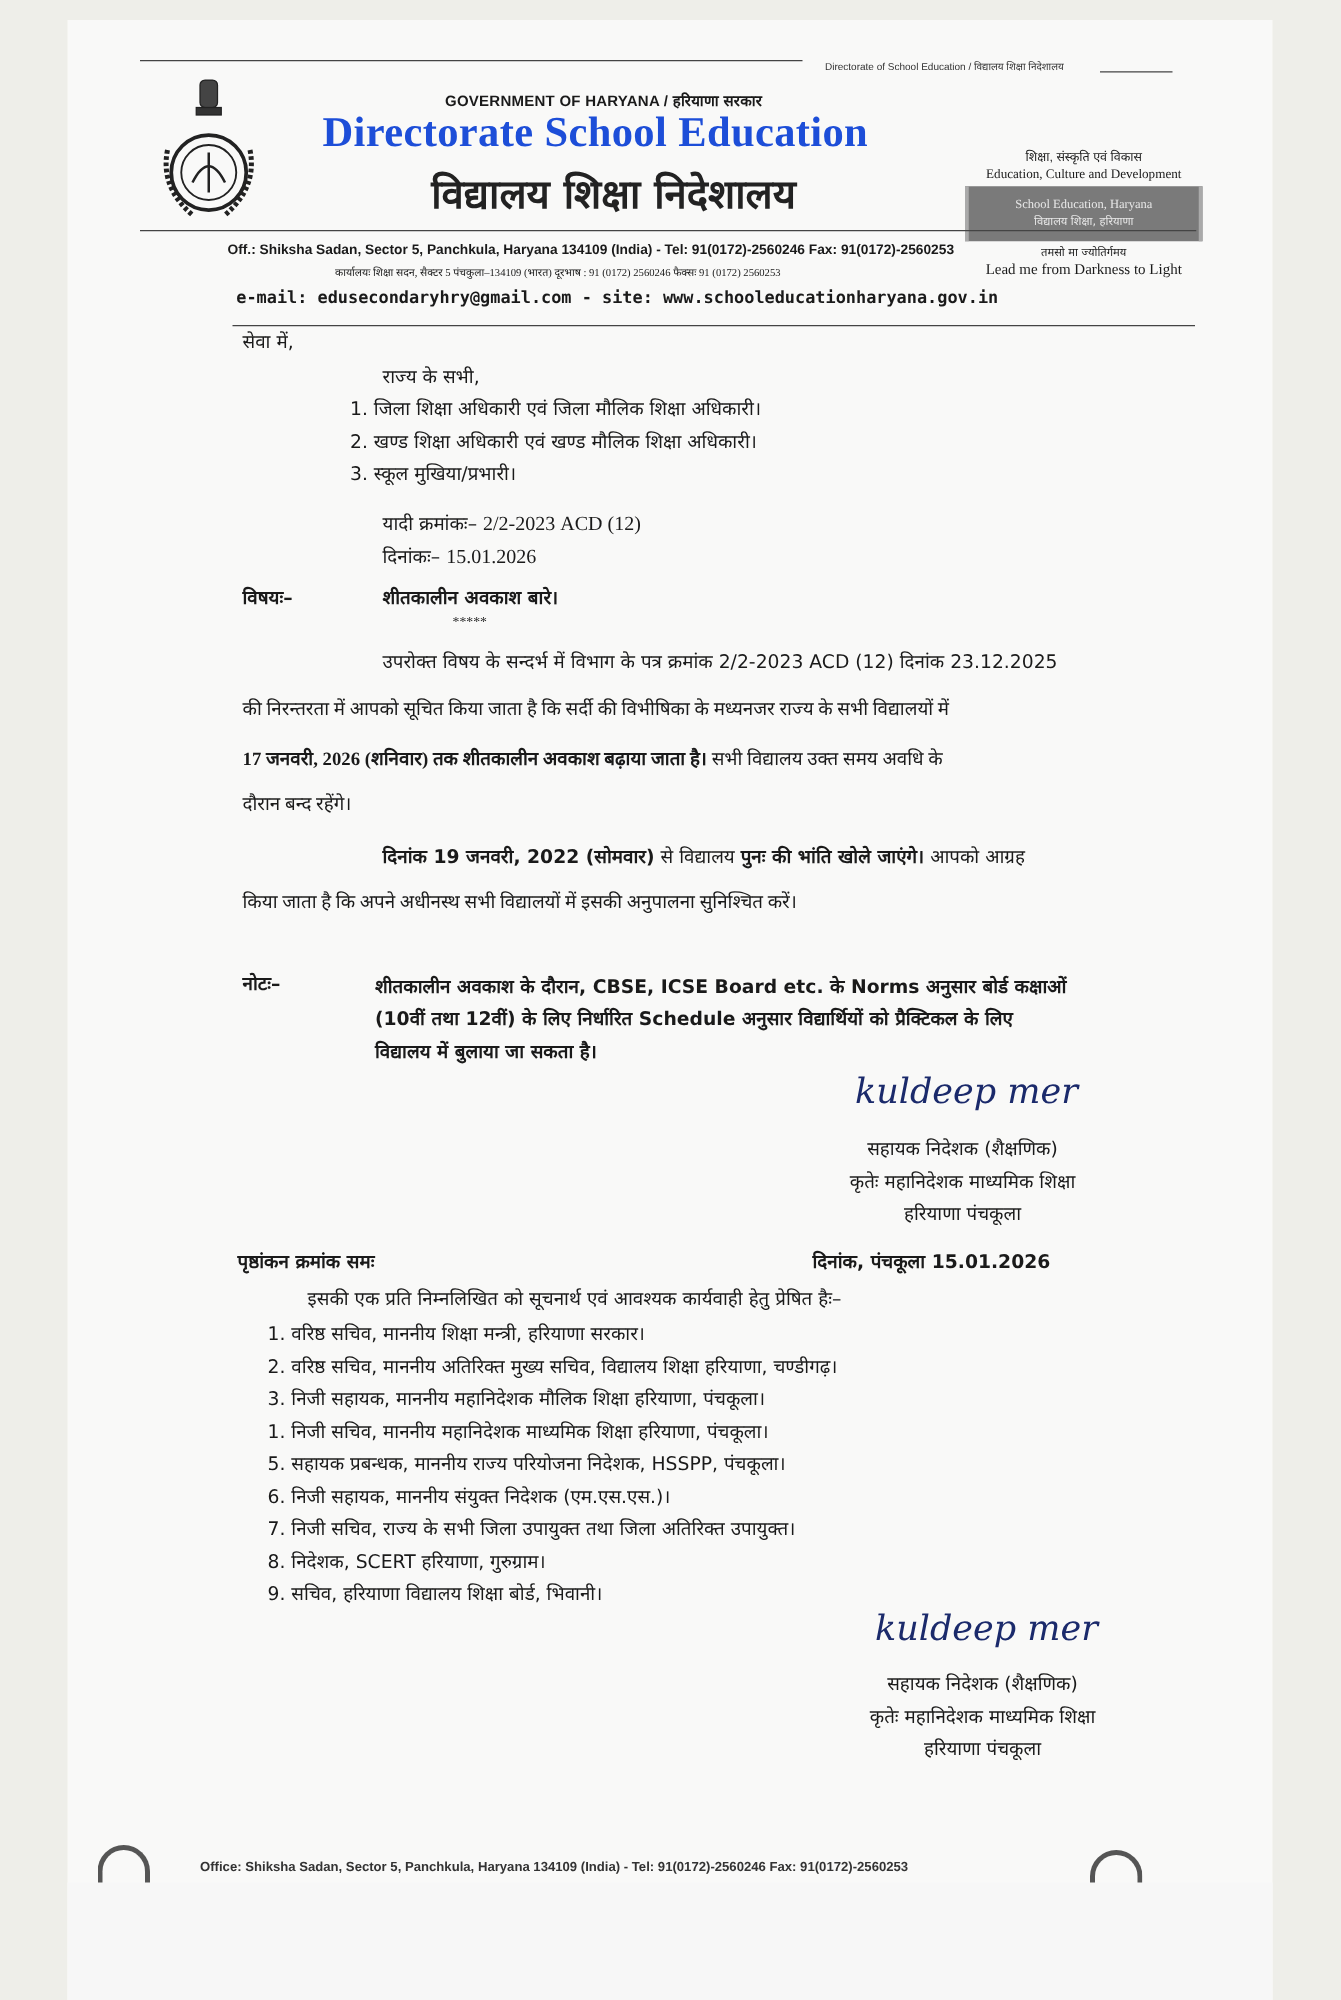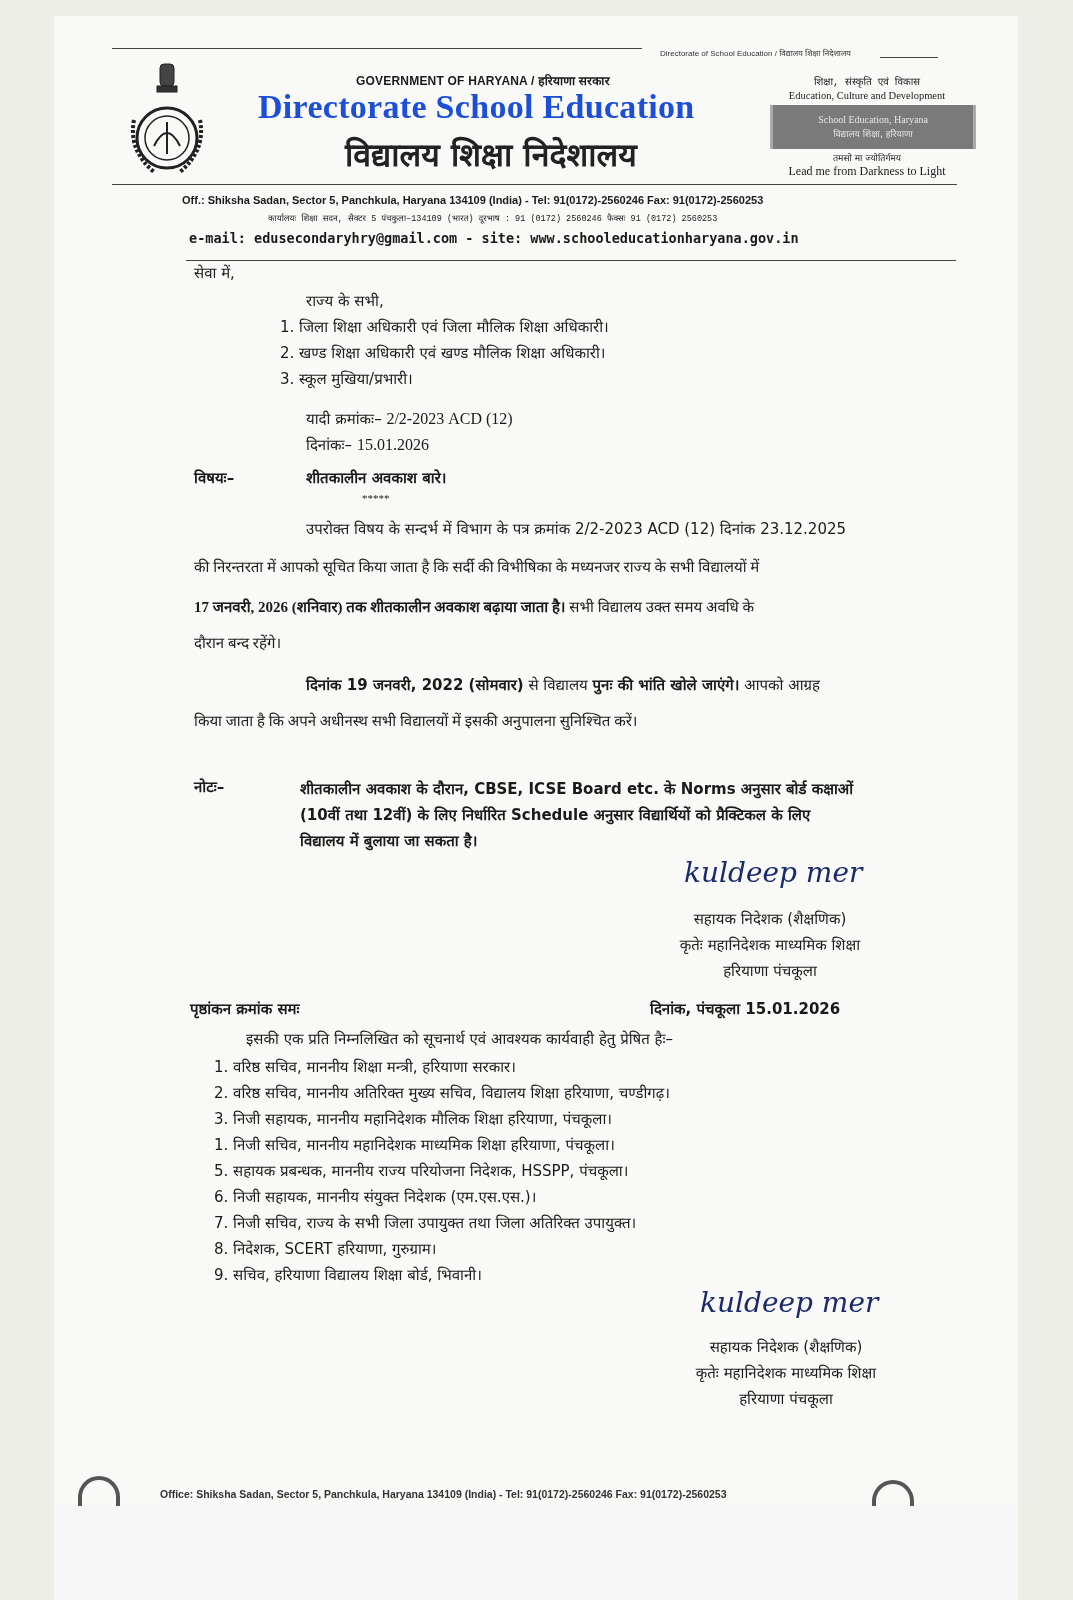--- a/index.html
+++ b/index.html
@@ -6,28 +6,28 @@
   body{width:1073px;height:1600px;background:#eeeee9;position:relative;overflow:hidden;font-family:"Liberation Serif",serif;color:#1a1a1a;}
   .page{position:absolute;left:54px;top:16px;width:964px;height:1584px;background:#f9f9f8;}
   .abs{position:absolute;}
   .rule{position:absolute;height:0;border-top:1.5px solid #444;}
   .emblem{position:absolute;left:124px;top:60px;width:86px;height:120px;}
   .hdr-gov{left:356px;top:72px;font-family:"Liberation Sans",sans-serif;font-size:12px;font-weight:bold;letter-spacing:0.2px;}
   .hdr-title{left:258px;top:88px;font-size:34px;font-weight:bold;color:#1d4ed8;letter-spacing:0.3px;}
   .hdr-hindi{left:345px;top:132px;font-family:"DejaVu Sans",sans-serif;font-size:32px;font-weight:bold;color:#222;}
   .topline-text{left:660px;top:47px;font-family:"Liberation Sans",sans-serif;font-size:8px;color:#333;}
   .rbox{position:absolute;left:770px;top:74px;width:194px;text-align:center;}
-  .rbox .l1{font-family:Liberation Mono, monospace;font-size:10px;}
+  .rbox .l1{font-family:Liberation Sans, sans-serif;font-size:10px;margin-top:44px;}
   .rbox .l2{font-size:10.5px;margin-top:2px;}
-  .rbox .banner{margin:4px auto 2px;width:206px;height:44px;background:#7a7a7a;color:#e8e8e8;font-size:10px;display:flex;flex-direction:column;justify-content:center;border-left:3px solid #aaa;border-right:3px solid #aaa;box-sizing:border-box;}
+  .rbox .banner{margin:4px auto 2px;width:190px;height:44px;background:#7a7a7a;color:#e8e8e8;font-size:10px;display:flex;flex-direction:column;justify-content:center;border-left:3px solid #aaa;border-right:3px solid #aaa;box-sizing:border-box;}
   .rbox .banner span{display:block;line-height:14px;}
   .rbox .l3{font-family:"DejaVu Sans",sans-serif;font-size:9px;}
   .rbox .l4{font-size:12px;}
   .addr1{left:182px;top:194px;font-family:"Liberation Sans",sans-serif;font-size:11px;font-weight:bold;}
-  .addr2{left:268px;top:212px;font-family:Liberation Mono, monospace;font-size:8.5px;}
+  .addr2{left:268px;top:212px;font-family:Liberation Serif, serif;font-size:8.5px;}
   .addr3{left:189px;top:230px;font-family:"DejaVu Sans Mono",monospace;font-size:13.5px;font-weight:bold;}
   .hi{font-family:"DejaVu Sans",sans-serif;font-size:15px;}
   .hib{font-family:"DejaVu Sans",sans-serif;font-size:15px;font-weight:bold;}
   .body-line{position:absolute;left:194px;width:722px;font-family:Liberation Serif, serif;font-size:15px;white-space:nowrap;}
   b{font-weight:bold;}
   .sig{position:absolute;font-family:"DejaVu Serif",serif;font-style:italic;color:#1b2a6b;font-size:28px;}
   .sigblock{position:absolute;text-align:center;font-family:"DejaVu Sans",sans-serif;font-size:15px;line-height:26px;}
   .foot-logo{position:absolute;width:42px;height:42px;border-radius:50% 50% 0 0;border:4px solid #555;border-bottom:none;box-sizing:border-box;}
   .footer{left:160px;top:1488px;font-family:"Liberation Sans",sans-serif;font-size:10.5px;font-weight:bold;color:#333;}
   .bottom-fill{position:absolute;left:54px;top:1506px;width:964px;height:94px;background:#f7f7f7;}

